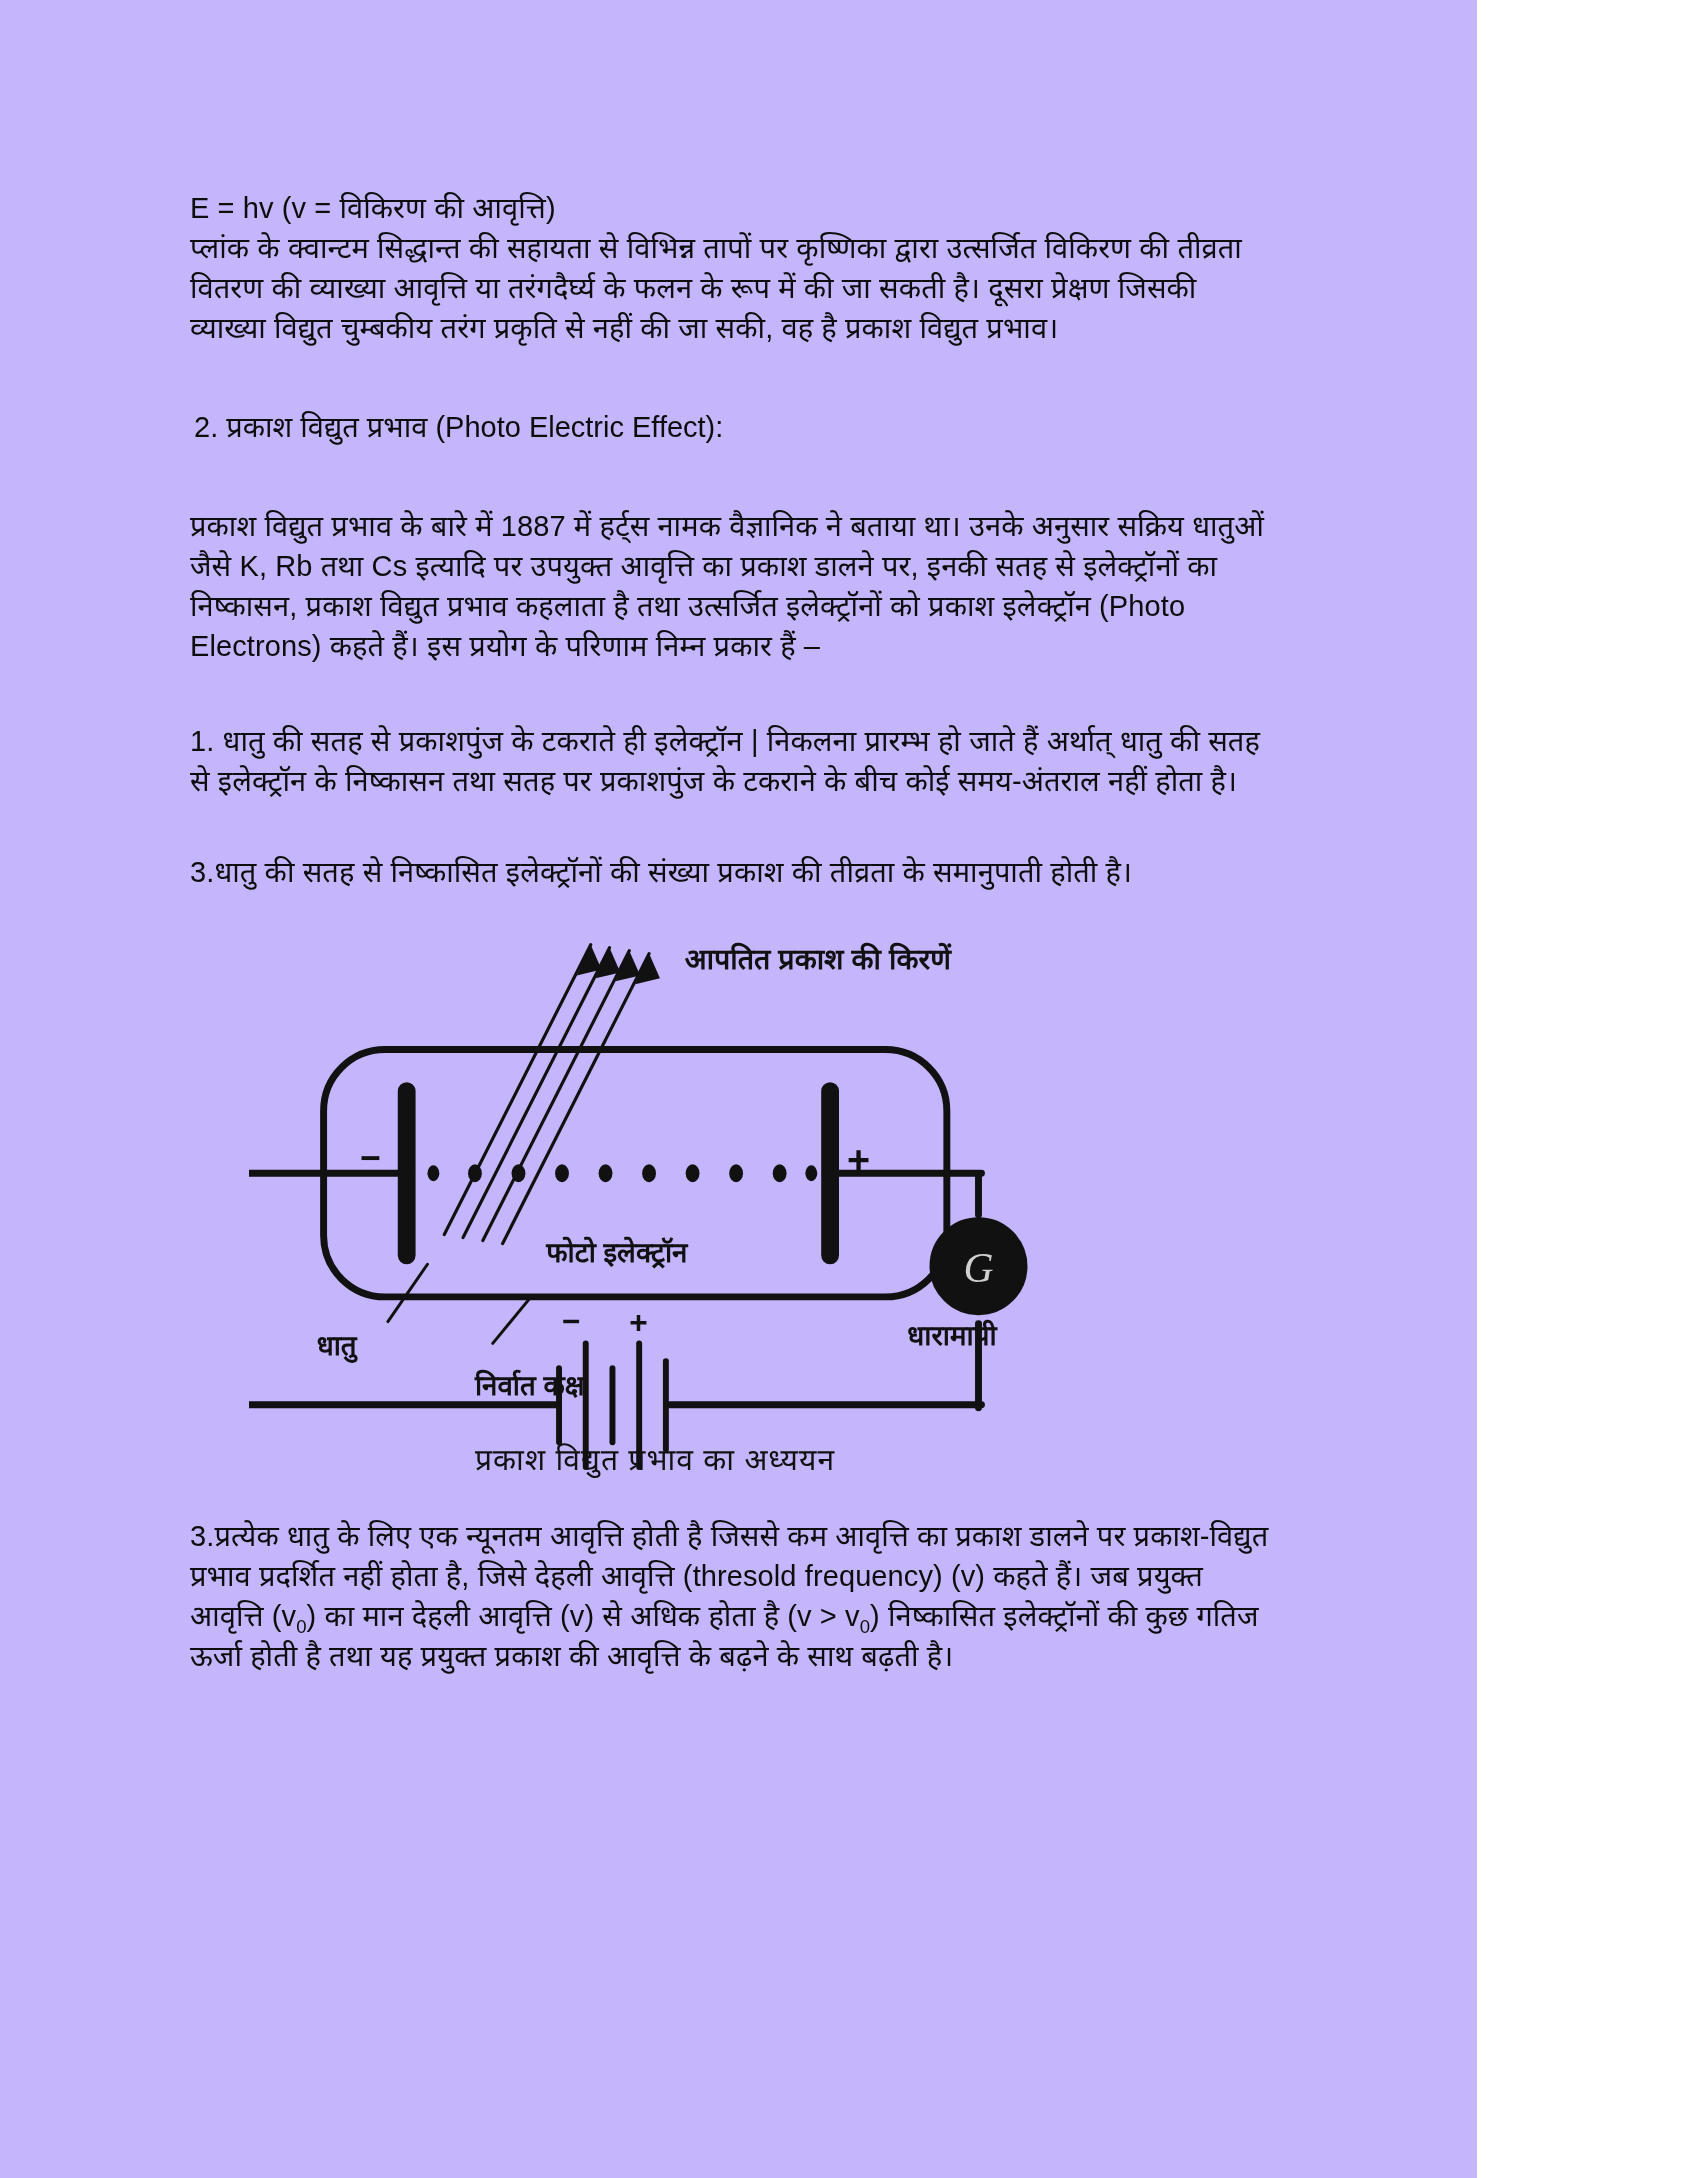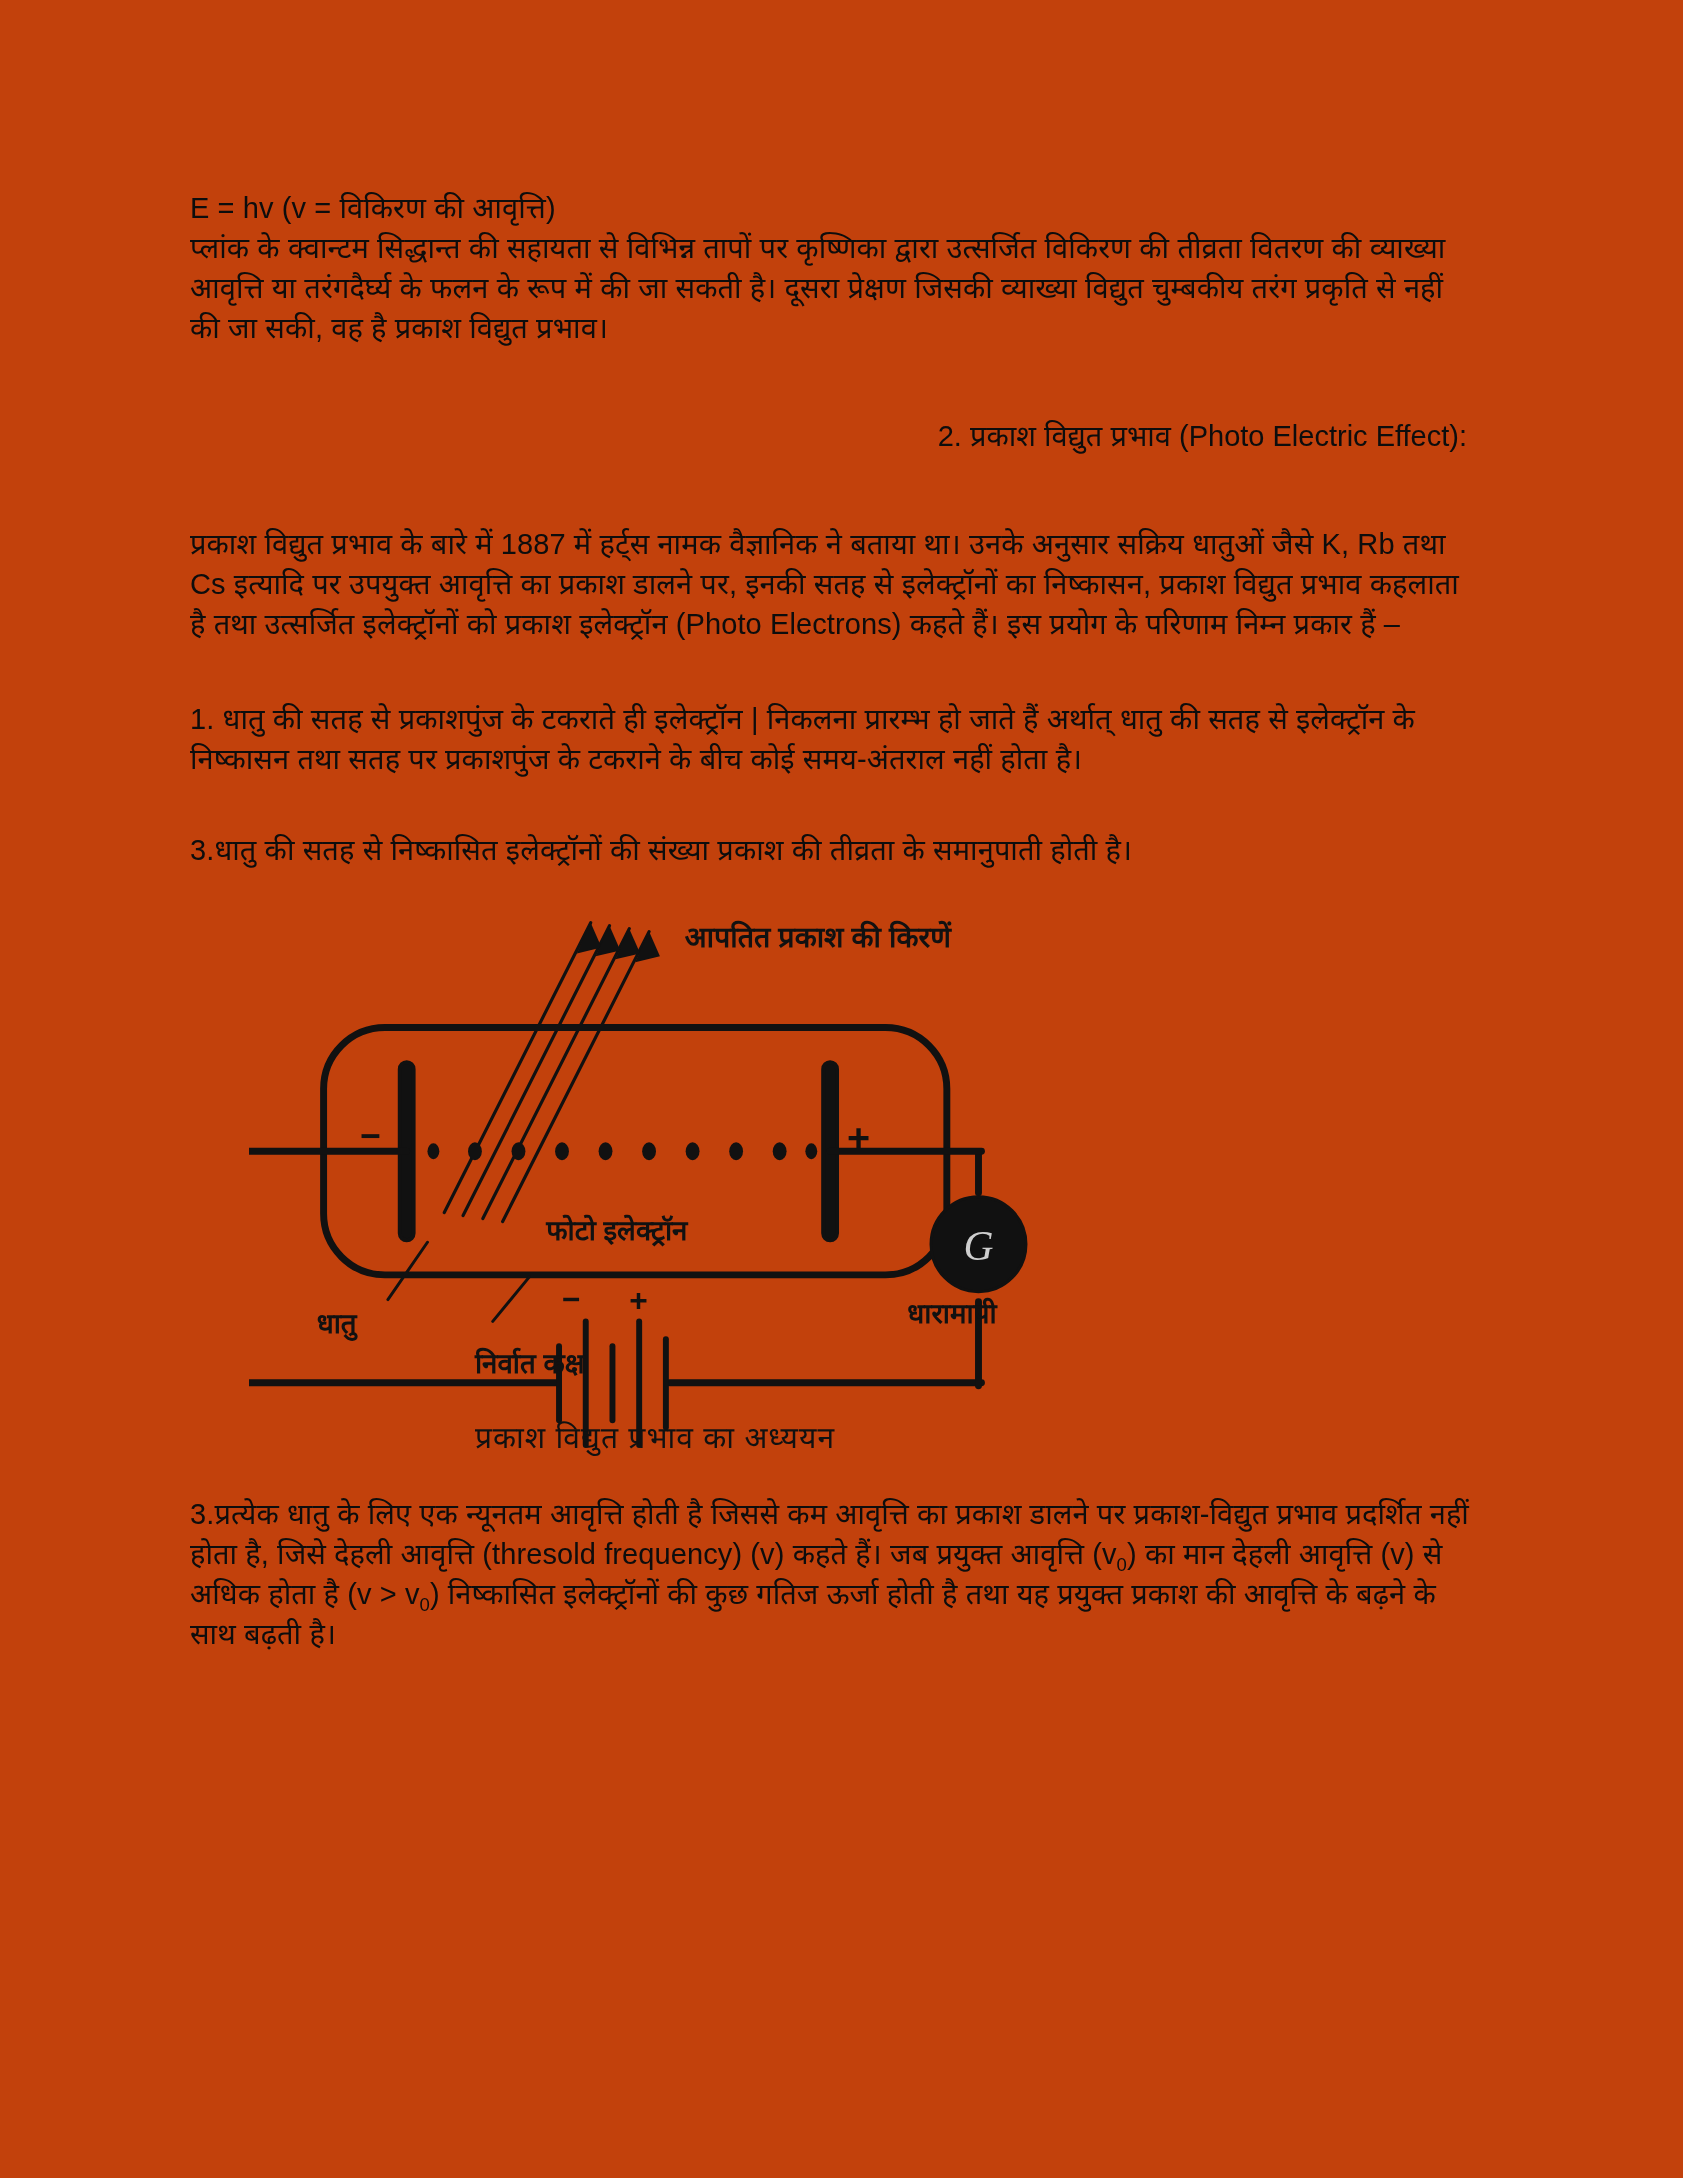--- a/index.html
+++ b/index.html
@@ -10,23 +10,23 @@
   }
   body {
     width: 1683px;
     height: 2178px;
     font-family: "Liberation Sans", "DejaVu Sans", sans-serif;
     color: #111111;
     overflow: hidden;
   }
   .page {
     position: relative;
-    width: 1683px;
+    width: 1477px;
     height: 2178px;
-    background: #c2410c;
+    background: #c4b5fd;
     box-sizing: border-box;
     padding: 188px 203px 17px 190px;
   }
   .para {
     font-size: 29px;
     line-height: 40px;
     letter-spacing: 0.1px;
     color: #0d0d0d;
     margin: 0;
     max-width: 1287px;
@@ -42,23 +42,22 @@
   }
   sub.sub {
     font-size: 0.64em;
     vertical-align: sub;
     line-height: 0;
   }
   .heading {
     font-size: 29px;
     line-height: 40px;
     color: #0d0d0d;
-    margin: 13px;
+    margin: 4px;
     font-weight: 400;
-    text-align: right;
   }
 
   
   .figure-wrap {
     position: relative;
     width: 1089px;
     height: 554px;
     margin: 26px 0 0 59px;
   }
   .figure-wrap svg { display: block; }

